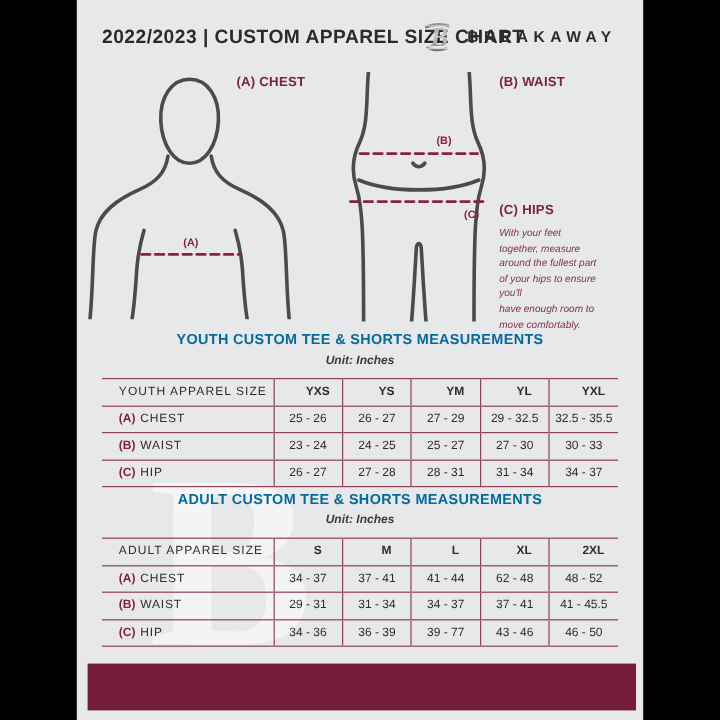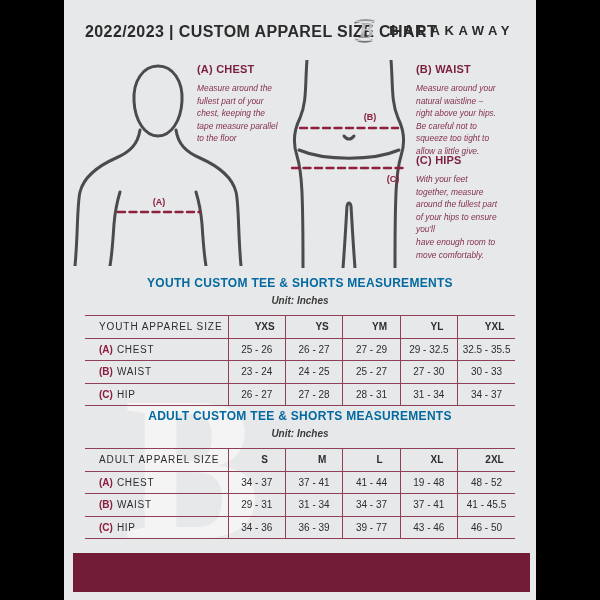--- a/index.html
+++ b/index.html
@@ -27,21 +27,21 @@
   .fig-torso { position:absolute; left:8px; top:56px; width:172px; height:210px; }
   .fig-lower { position:absolute; left:226px; top:60px; width:118px; height:208px; }
   .fig path, .fig ellipse { fill:none; stroke:#4b4b4d; stroke-width:3; stroke-linecap:round; }
   .fig .dash { stroke:#8e1f3e; stroke-width:2.4; stroke-dasharray:7 4.5; }
   .fig text { font-family:"Liberation Sans",sans-serif; font-size:9px; font-weight:bold; fill:#8b1d3d; stroke:none; }
 
   
   .inst { position:absolute; }
   .inst-a { left:133px; top:63px; width:110px; }
   .inst-b { left:352px; top:63px; width:118px; }
-  .inst-c { left:352px; top:154px; width:118px; }
+  .inst-c { left:352px; top:169px; width:118px; }
   .inst h3 { margin:0 0 7px 0; font-size:11px; font-weight:bold; color:#7c1f3f; letter-spacing:0.2px; }
   .inst p {
     margin:0; font-size:8.4px; line-height:1.5; font-style:italic;
     color:#84304d; white-space:pre-line;
   }
 
   
   .watermark {
     position:absolute; left:60px; top:366px; z-index:1;
     font-family:"Liberation Serif", serif; font-weight:bold;
@@ -106,47 +106,36 @@
       <path d="M68,74 C66,88 58,96 44,102 C26,110 12,120 8,136 C5,148 6,178 3,210"></path>
       <path d="M104,74 C106,88 114,96 128,102 C146,110 160,120 164,136 C167,148 166,178 169,210"></path>
       <path d="M48,136 C45,146 43,156 42,168 C41,184 40,198 38,210"></path>
       <path d="M124,136 C127,146 129,156 130,168 C131,184 132,198 134,210"></path>
       <path class="dash" d="M46,156 L128,156"></path>
       <text x="87" y="149" text-anchor="middle">(A)</text>
     </svg>
 
     <div class="inst inst-a">
       <h3>(A) CHEST</h3>
-      <p>Measure around the
-fullest part of your
-chest, keeping the
-tape measure parallel
-to the floor</p>
     </div>
 
     <svg class="fig fig-lower" viewBox="0 0 118 208">
       <path d="M17,0 C15,24 17,42 10,58 C3,72 3,84 7,96 C12,112 13,134 13,208"></path>
       <path d="M101,0 C103,24 101,42 108,58 C115,72 115,84 111,96 C106,112 105,134 105,208"></path>
       <path d="M9,90 C35,101 83,101 109,90"></path>
       <path d="M54,76 C57,80 61,80 64,76"></path>
       <path d="M53,208 C55,182 56,162 57,146 C58,142 60,142 61,146 C62,162 63,182 65,208"></path>
       <path class="dash" d="M10,68 L108,68"></path>
       <text x="80" y="60" text-anchor="middle">(B)</text>
       <path class="dash" d="M2,108 L116,108"></path>
       <text x="103" y="122" text-anchor="middle">(C)</text>
     </svg>
 
     <div class="inst inst-b">
       <h3>(B) WAIST</h3>
-      <p>Measure around your
-natural waistline –
-right above your hips.
-Be careful not to
-squeeze too tight to
-allow a little give.</p>
     </div>
 
     <div class="inst inst-c">
       <h3>(C) HIPS</h3>
       <p>With your feet
 together, measure
 around the fullest part
 of your hips to ensure
 you'll
 have enough room to
@@ -223,21 +212,21 @@
           <th>M</th>
           <th>L</th>
           <th>XL</th>
           <th>2XL</th>
         </tr>
         <tr>
           <td class="lbl"><span class="pfx">(A)</span><span class="rowlbl">CHEST</span></td>
           <td>34 - 37</td>
           <td>37 - 41</td>
           <td>41 - 44</td>
-          <td>19 - 48</td>
+          <td>62 - 48</td>
           <td>48 - 52</td>
         </tr>
         <tr>
           <td class="lbl"><span class="pfx">(B)</span><span class="rowlbl">WAIST</span></td>
           <td>29 - 31</td>
           <td>31 - 34</td>
           <td>34 - 37</td>
           <td>37 - 41</td>
           <td>41 - 45.5</td>
         </tr>

